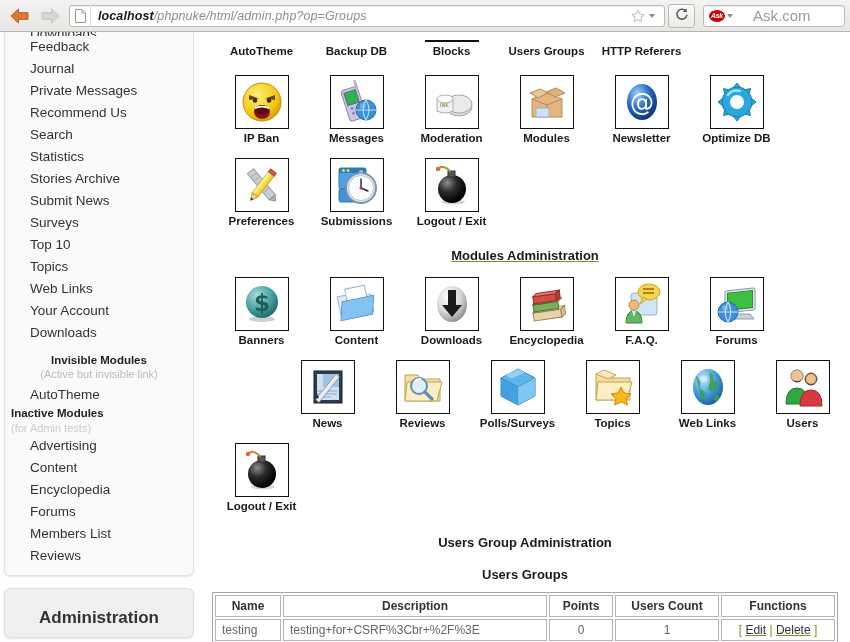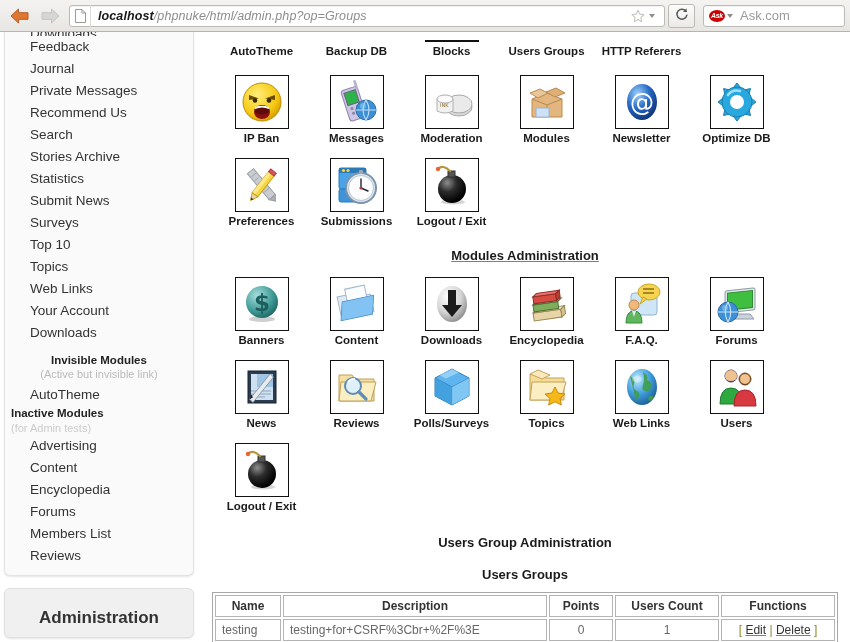--- a/index.html
+++ b/index.html
@@ -52,21 +52,21 @@
     width:142px;height:22px;margin-left:8px;flex:none;box-sizing:border-box;
     border:1px solid #bcbab7;border-radius:3px;background:#fff;
     display:flex;align-items:center;
     box-shadow:inset 0 1px 1px rgba(0,0,0,.06);
   }
   #ask-logo{
     width:16px;height:12px;border-radius:50%;background:#cc0000;margin-left:5px;flex:none;
     display:flex;align-items:center;justify-content:center;
     color:#fff;font-size:7px;font-weight:bold;font-style:italic;letter-spacing:-.3px;
   }
-  #search-ph{font-size:13px;color:#9a9a9a;padding-left:2px;}
+  #search-ph{font-size:15px;color:#9a9a9a;padding-left:2px;margin-left:13px;}
 
   
   #page{position:relative;width:850px;height:610px;background:#fff;}
 
   
   #sidebar{
     position:absolute;left:0;top:0;width:200px;height:610px;
     background:#fff;
   }
   .side-block{
@@ -220,22 +220,22 @@
   <div id="sidebar">
 
     <div class="side-block">
       <div style="height:0;overflow:hidden;"></div>
       <div class="side-link" style="margin-top:-9px;overflow:hidden;height:9px;">Downloads</div>
       <div class="side-link">Feedback</div>
       <div class="side-link">Journal</div>
       <div class="side-link">Private Messages</div>
       <div class="side-link">Recommend Us</div>
       <div class="side-link">Search</div>
+      <div class="side-link">Statistics</div>
       <div class="side-link">Stories Archive</div>
-      <div class="side-link">Statistics</div>
       <div class="side-link">Submit News</div>
       <div class="side-link">Surveys</div>
       <div class="side-link">Top 10</div>
       <div class="side-link">Topics</div>
       <div class="side-link">Web Links</div>
       <div class="side-link">Your Account</div>
       <div class="side-link">Downloads</div>
 
       <div class="side-hdr">Invisible Modules</div>
       <div class="side-sub">(Active but invisible link)</div>
@@ -553,21 +553,21 @@
             <path d="M13 38 H40 L36 33 H17 Z" fill="#c9d3dc" stroke="#8e9aa6"></path>
             <circle cx="14" cy="31" r="10" fill="#3d8fd6" stroke="#2a6ca8"></circle>
             <path d="M4 31 H24 M14 21 Q8.5 31 14 41 M14 21 Q19.5 31 14 41" fill="none" stroke="#cfe7fa" stroke-width="1.1"></path>
             <circle cx="11" cy="27" r="3" fill="#9fd6f7" opacity=".5"></circle>
           </svg>
         </div>
         <div class="icon-cap">Forums</div>
       </div>
     </div>
 
-    <div class="icon-row" style="margin-top:13px;">
+    <div class="icon-row" style="margin-top:13px;justify-content:flex-end;">
 
       <div class="icon-cell">
         <div class="ico">
           <svg width="46" height="46" viewBox="0 0 46 46">
             <rect x="9" y="7" width="28" height="32" fill="#2a3c52" stroke="#16212e"></rect>
             <rect x="12" y="10" width="22" height="26" fill="#cfe0f0"></rect>
             <rect x="18" y="10" width="16" height="13" fill="#9fc4e4"></rect>
             <path d="M12 27 h20 M12 30 h20 M12 33 h14" stroke="#8fa8bd" stroke-width="1.1"></path>
             <path d="M8 40 L33 9 L37 13 L12 44 Z" fill="#e7ecf1" stroke="#7f8b98" transform="scale(.82) translate(5,3)"></path>
             <path d="M8 40 L12 38 L10 34 Z" fill="#2a2a2a" transform="scale(.82) translate(5,3)"></path>

